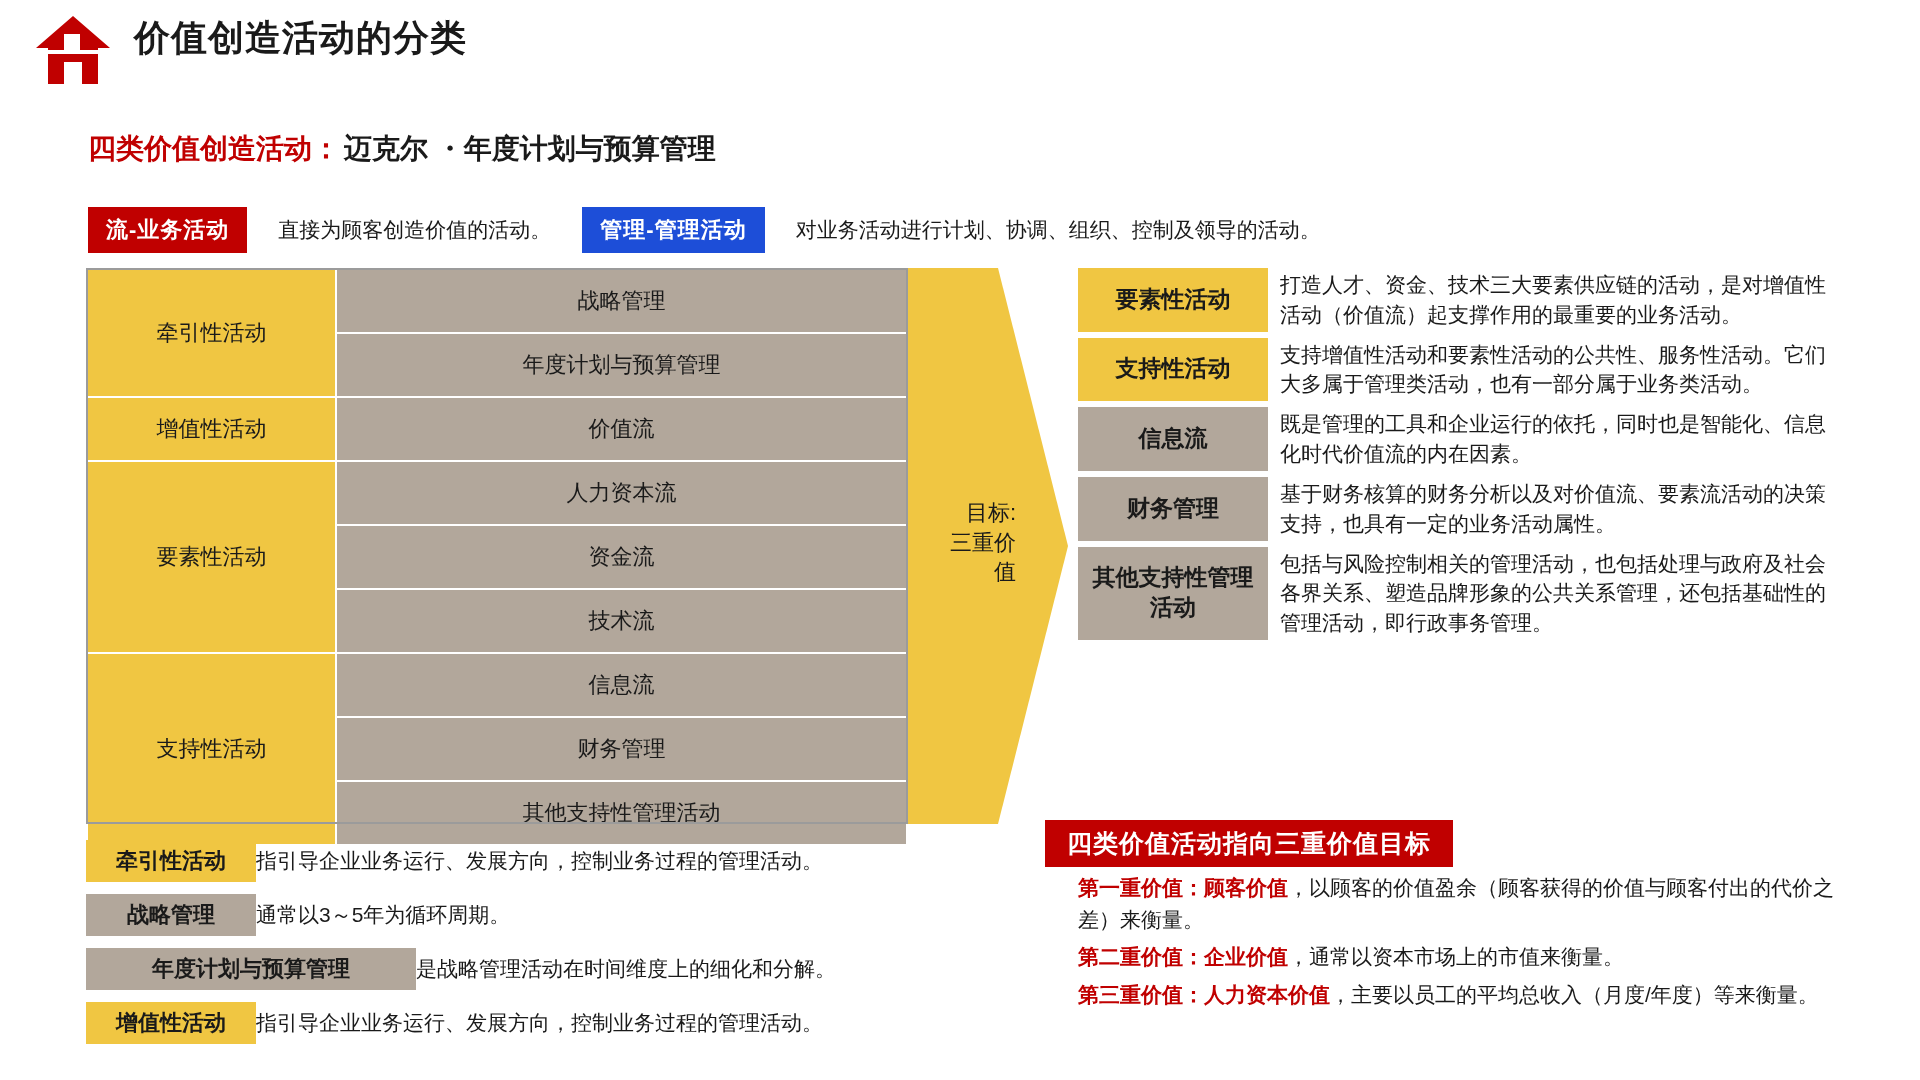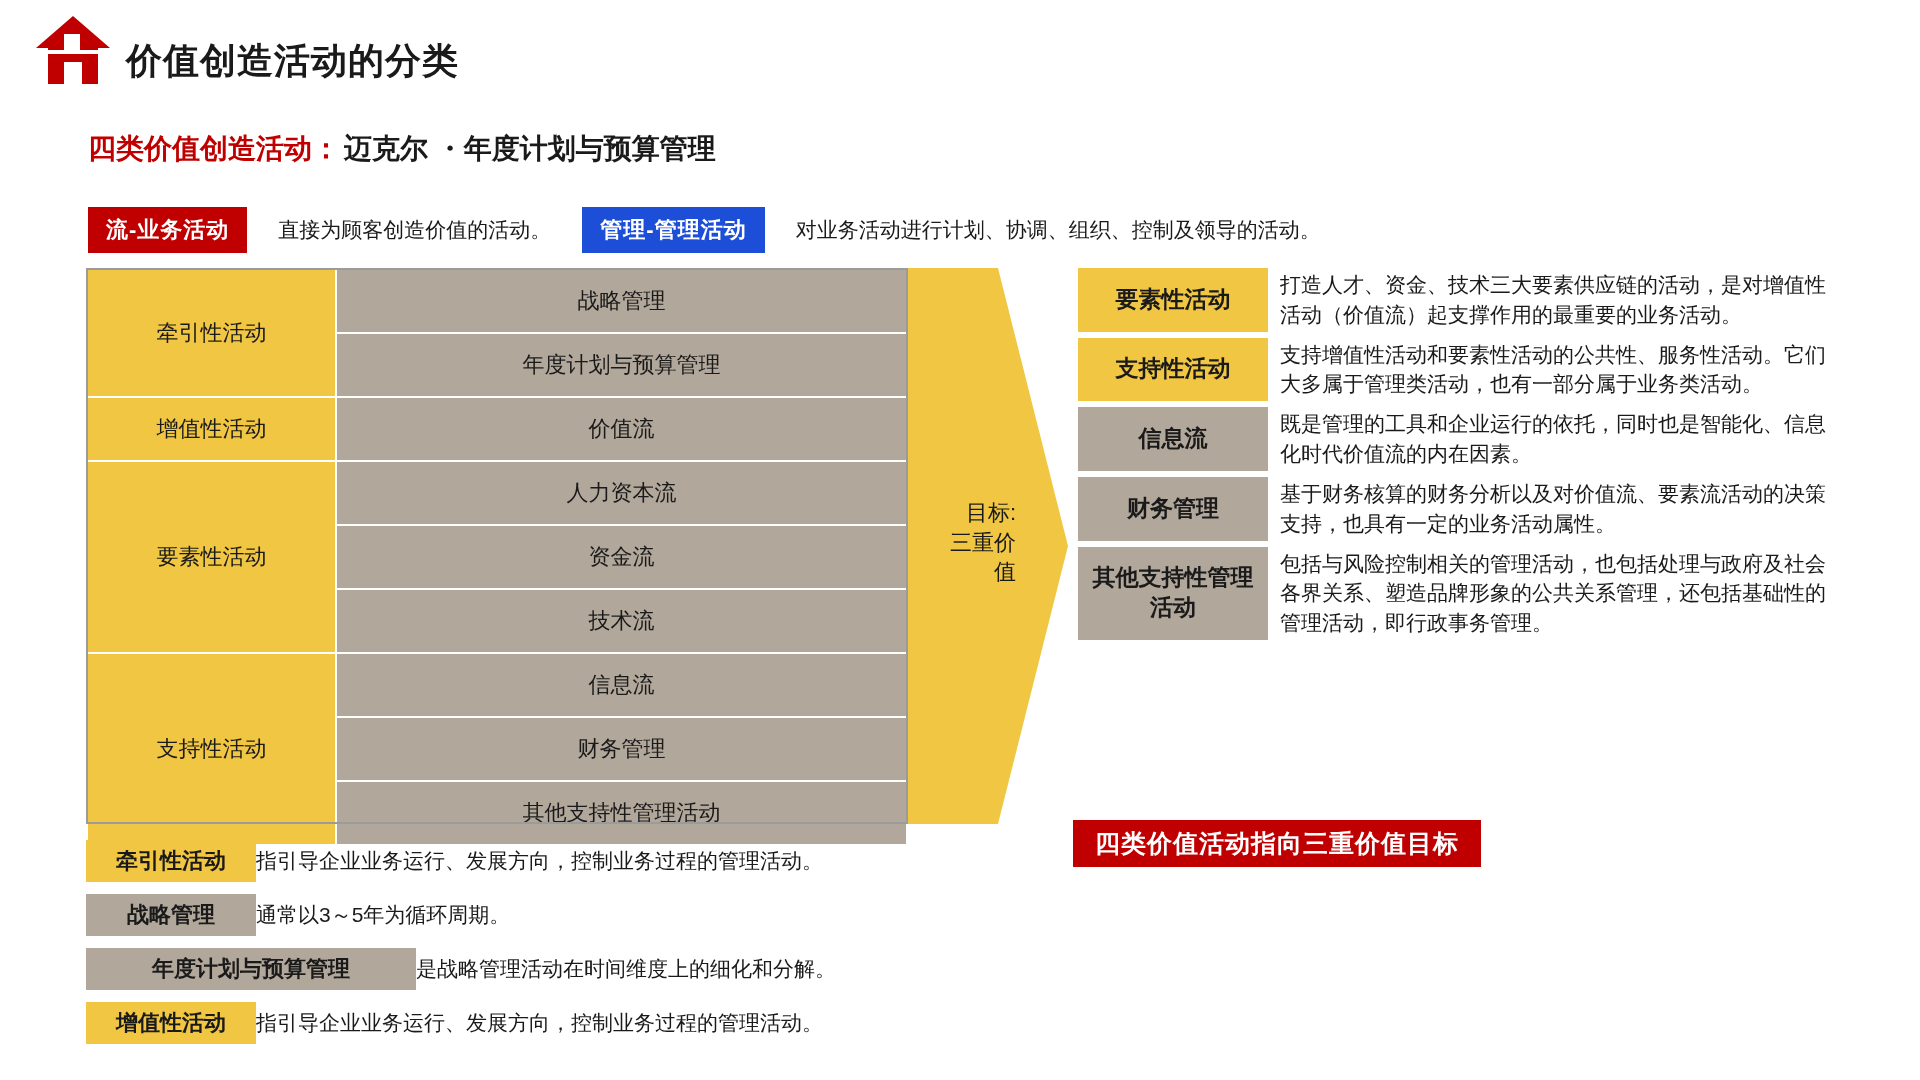--- a/index.html
+++ b/index.html
@@ -21,22 +21,22 @@
     height: 1080px;
     padding: 0;
   }
 
   
   .header {
     position: absolute;
     left: 34px;
     top: 14px;
     display: flex;
-    align-items: flex-end;
-    gap: 14px;
+    align-items: flex-start;
+    gap: 22px;
   }
   .home-icon {
     width: 78px;
     height: 72px;
     position: relative;
   }
   .header-title {
     font-size: 36px;
     font-weight: bold;
     letter-spacing: 1px;
@@ -181,21 +181,21 @@
     font-size: 21px;
     line-height: 1.42;
     color: #1a1a1a;
     padding: 2px 0 2px 12px;
     box-sizing: border-box;
   }
 
   
   .red-banner {
     position: absolute;
-    left: 1073px;
+    left: 1045px;
     top: 820px;
     background: #c00000;
     color: #ffffff;
     font-size: 25px;
     font-weight: bold;
     padding: 7px 22px;
     letter-spacing: 1px;
     display: inline-block;
   }
 
@@ -337,20 +337,25 @@
         <div class="card-desc">基于财务核算的财务分析以及对价值流、要素流活动的决策支持，也具有一定的业务活动属性。</div>
       </div>
       <div class="card">
         <div class="card-label label-grey">其他支持性管理活动</div>
         <div class="card-desc">包括与风险控制相关的管理活动，也包括处理与政府及社会各界关系、塑造品牌形象的公共关系管理，还包括基础性的管理活动，即行政事务管理。</div>
       </div>
     </div>
 
   <div class="red-banner">四类价值活动指向三重价值目标</div>
 
+  <div class="triple" id="triple-container">
+      <p><span class="tv-red">第一重价值：</span><span class="tv-red">顾客价值</span><span>，以顾客的价值盈余（顾客获得的价值与顾客付出的代价之差）来衡量。</span></p>
+      <p><span class="tv-red">第二重价值：</span><span class="tv-red">企业价值</span><span>，通常以资本市场上的市值来衡量。</span></p>
+      <p><span class="tv-red">第三重价值：</span><span class="tv-red">人力资本价值</span><span>，主要以员工的平均总收入（月度/年度）等来衡量。</span></p>
+    </div>
 
   <div class="notes" id="notes-container">
       <div class="note-row">
         <div class="note-chip chip-gold" style="width: 170px;">牵引性活动</div>
         <div class="note-text">指引导企业业务运行、发展方向，控制业务过程的管理活动。</div>
       </div>
       <div class="note-row">
         <div class="note-chip chip-grey" style="width: 170px;">战略管理</div>
         <div class="note-text">通常以3～5年为循环周期。</div>
       </div>

